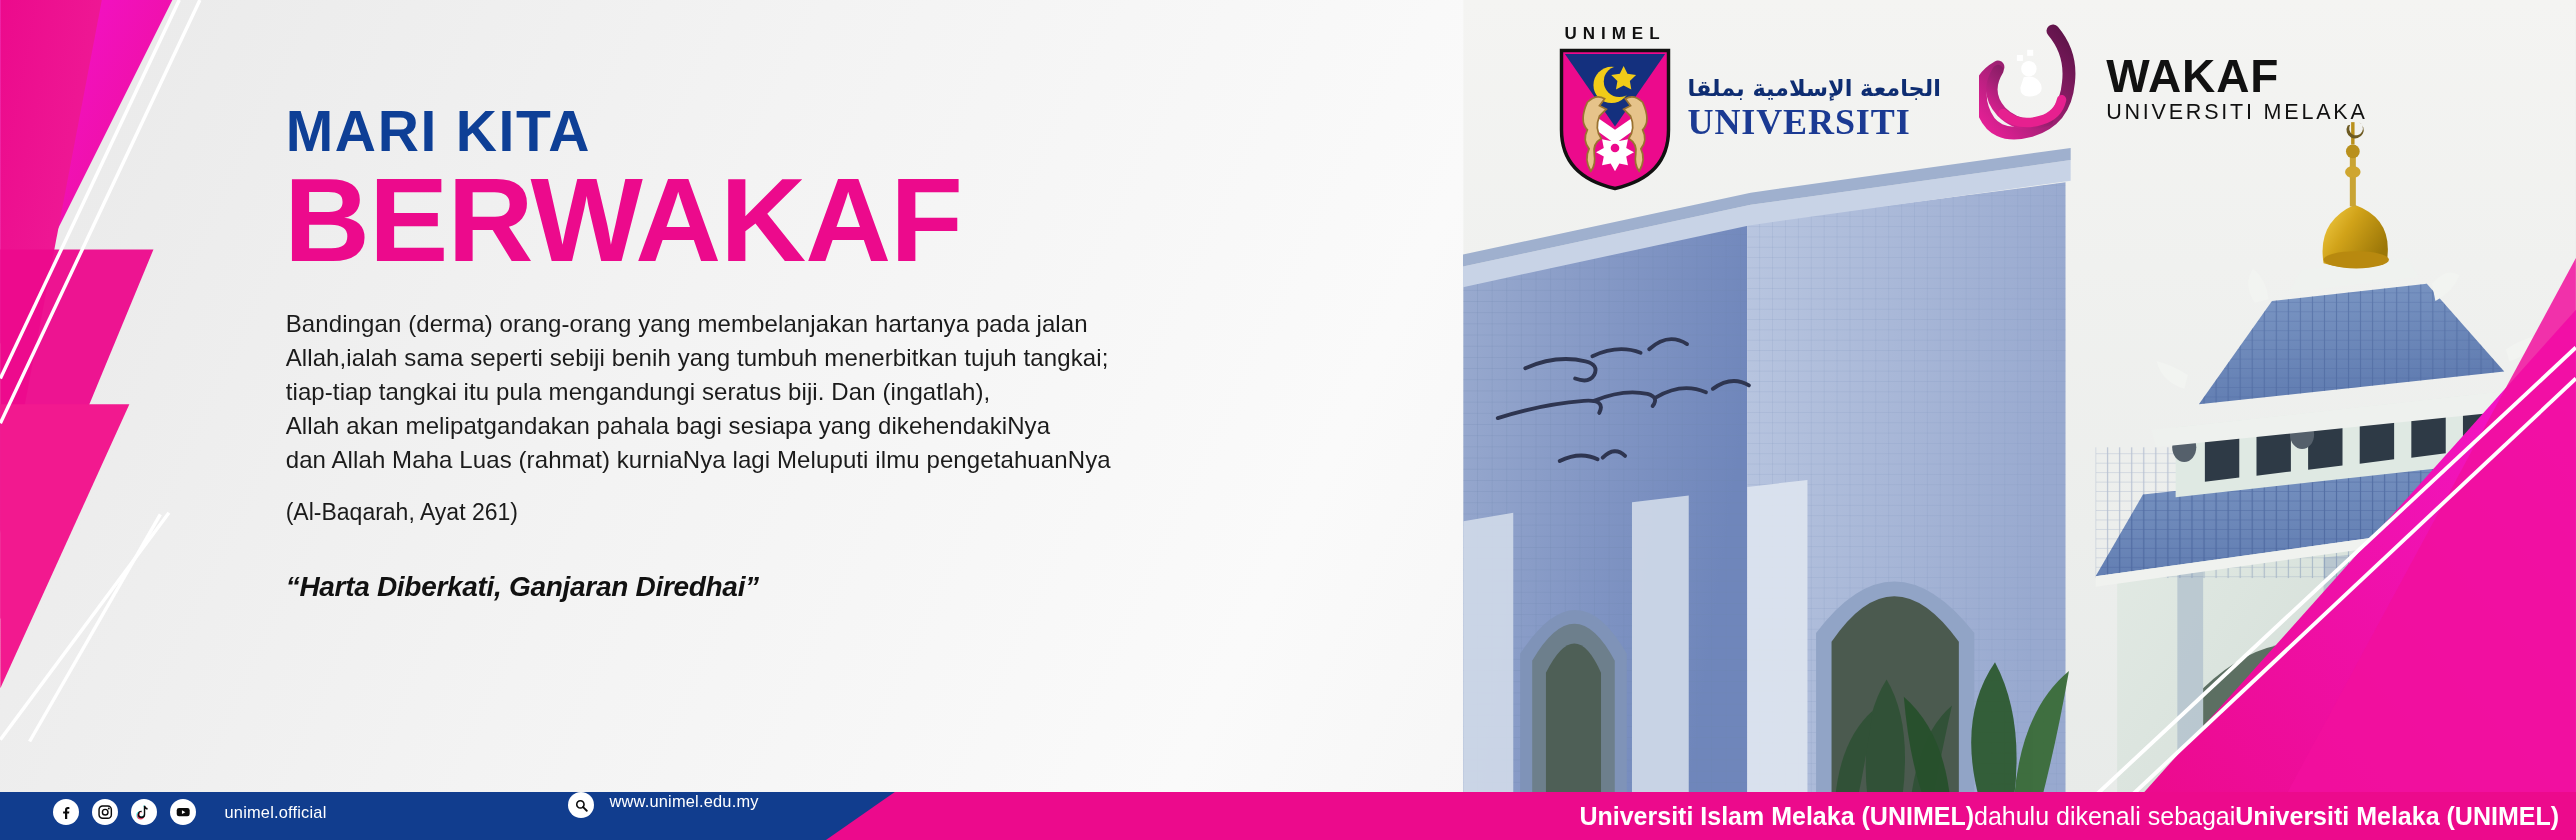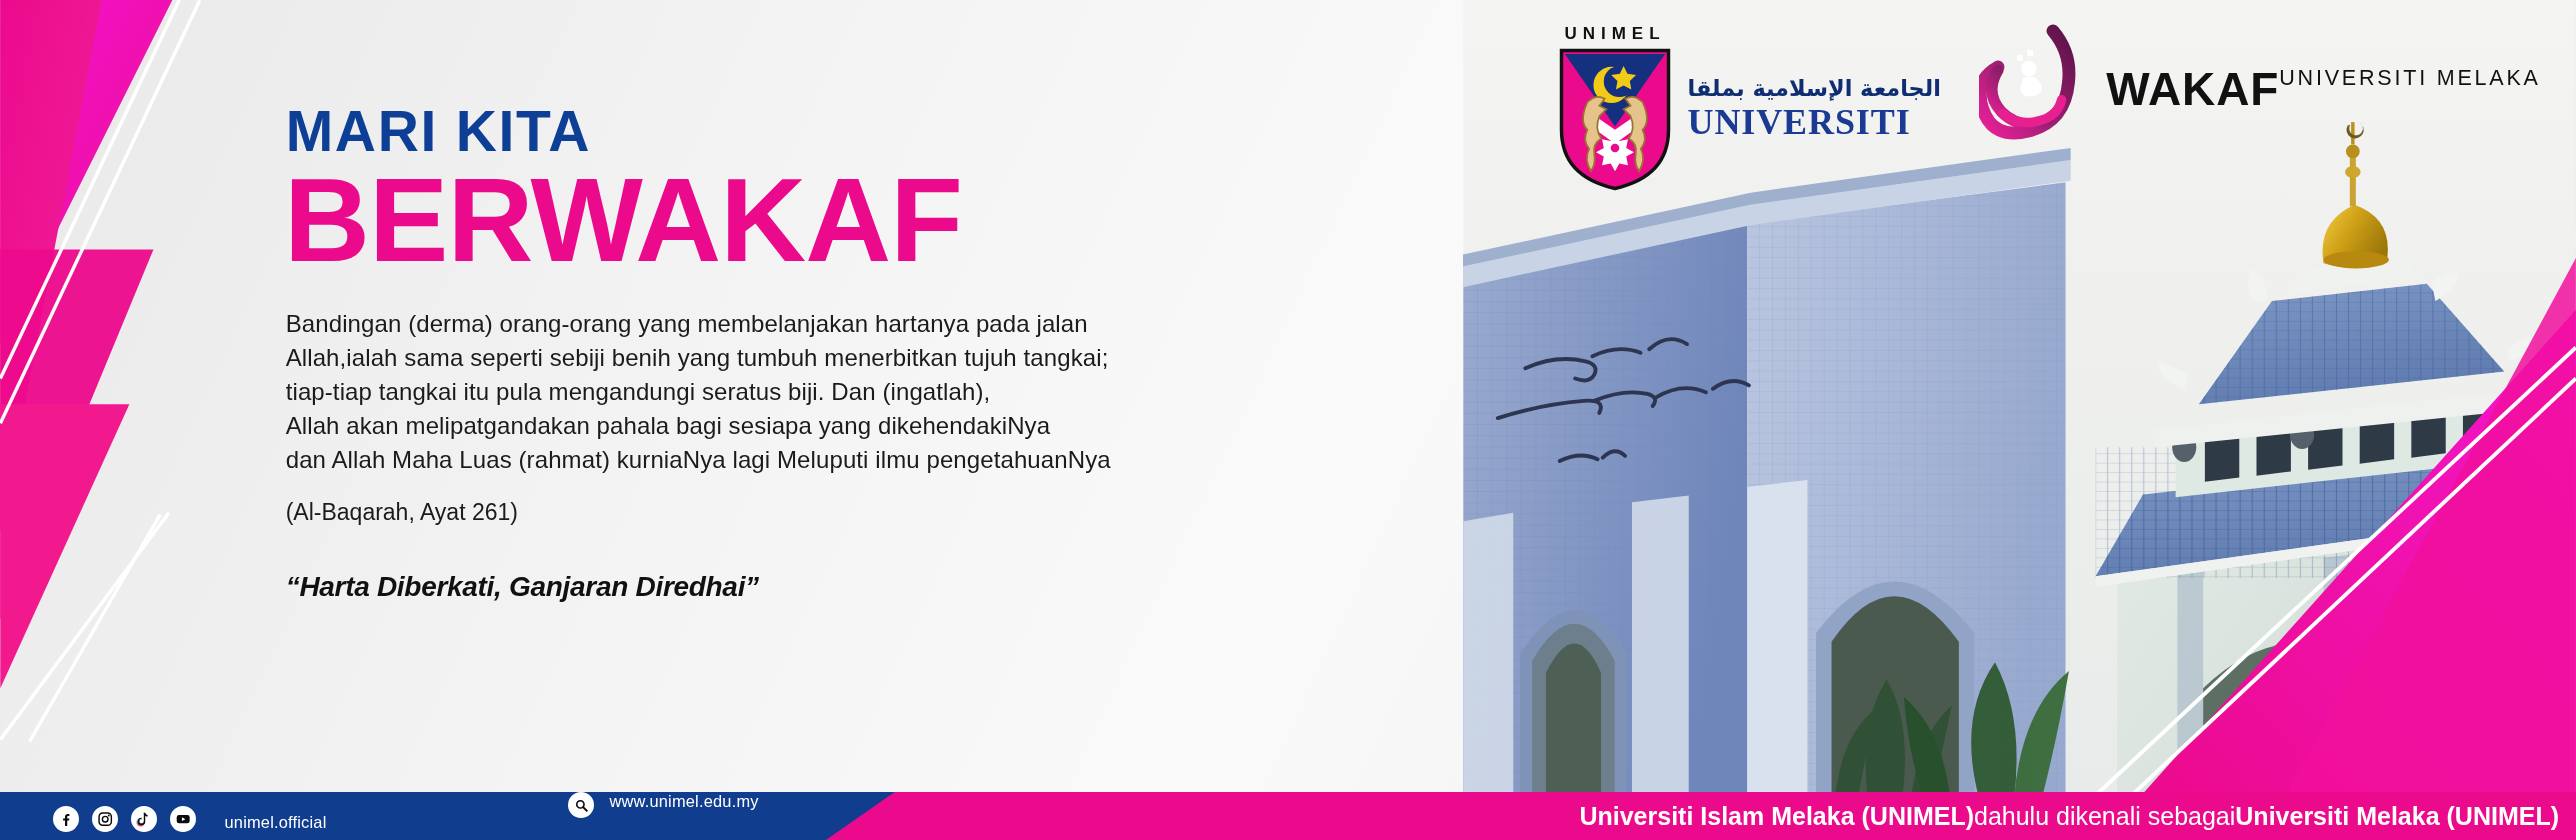--- a/index.html
+++ b/index.html
@@ -60,28 +60,28 @@
   }
   .uni-text{display:flex;flex-direction:column;line-height:1;}
   .uni-arabic{
     font-family:"DejaVu Sans",sans-serif;font-size:22.4px;color:#0e2d72;
     direction:rtl;text-align:right;margin-bottom:4.3px;font-weight:bold;
   }
   .uni-l1{font-family:"Liberation Serif",serif;font-weight:bold;font-size:36px;color:#1b3a93;letter-spacing:0.9px;}
   .uni-l2{font-family:"Liberation Serif",serif;font-weight:bold;font-size:36px;color:#ec0a8c;letter-spacing:0.9px;}
 
   .wakaf-lockup{display:flex;align-items:center;gap:10.3px;}
-  .wakaf-text{display:flex;flex-direction:row;line-height:1;}
+  .wakaf-text{display:flex;flex-direction:column;line-height:1;}
   .wakaf-l1{font-family:"Liberation Sans",sans-serif;font-weight:bold;font-size:46px;color:#111;letter-spacing:0.9px;}
   .wakaf-l2{font-family:"Liberation Sans",sans-serif;font-size:21.5px;color:#111;letter-spacing:2.8px;margin-top:2.6px;}
 
   
   .footer{position:absolute;left:0;bottom:0;width:2576px;height:48px;background:#ec0a8c;overflow:hidden;}
   .footer-blue{position:absolute;left:0;top:0;width:912px;height:48px;}
-  .social{position:absolute;left:53px;top:0;height:40px;display:flex;align-items:flex-end;gap:13px;z-index:3;}
+  .social{position:absolute;left:53px;top:0;height:40px;display:flex;align-items:center;gap:13px;z-index:3;}
   .sicon{width:26px;height:26px;border-radius:50%;background:#fff;display:flex;align-items:center;justify-content:center;}
   .handle{
     font-family:"Liberation Sans",sans-serif;font-size:16.4px;color:#fff;
     margin-left:15.5px;letter-spacing:0.2px;
   }
   .weblink{position:absolute;left:568px;top:0;height:32px;display:flex;align-items:flex-start;z-index:3;}
   .webtxt{font-family:"Liberation Sans",sans-serif;font-size:16.4px;color:#fff;margin-left:15.5px;letter-spacing:0.2px;}
   .foot-right{
     position:absolute;right:17px;top:0;height:48px;display:flex;align-items:center;z-index:3;
     font-family:"Liberation Sans",sans-serif;font-size:25px;color:#fff;white-space:nowrap;

